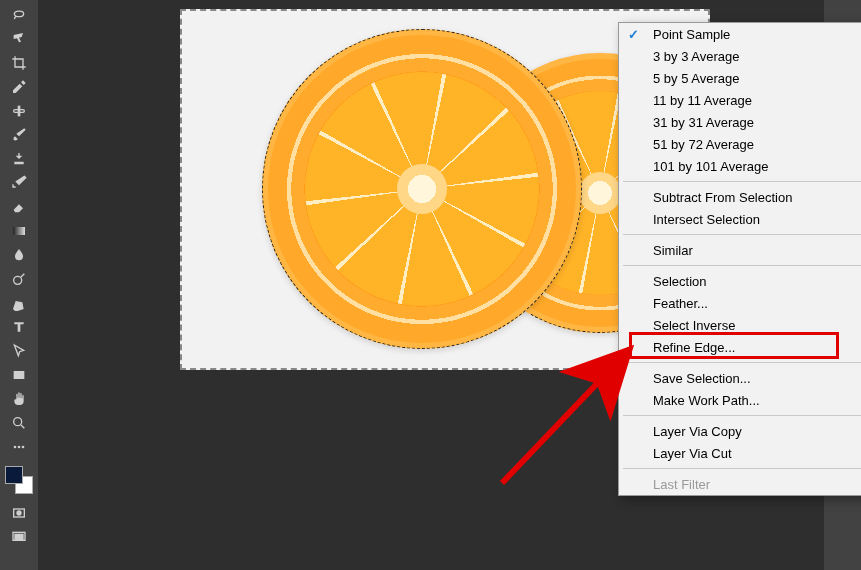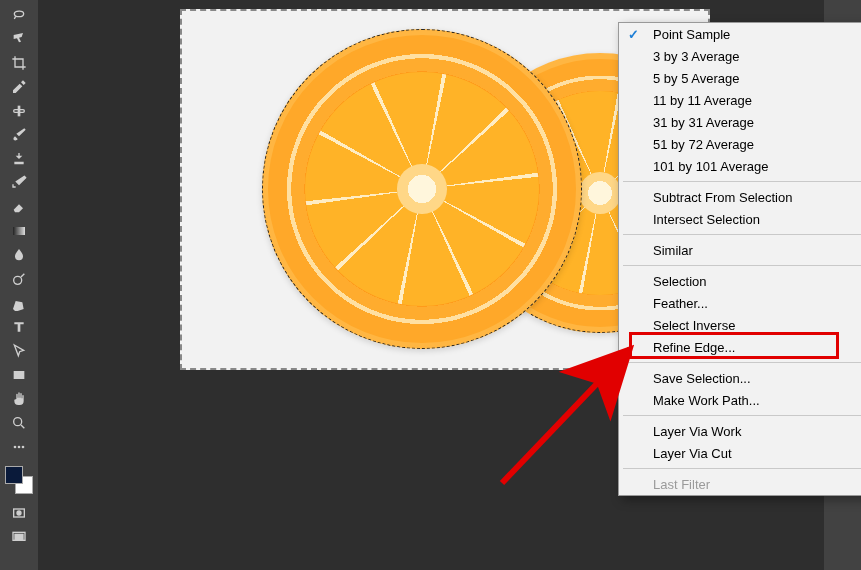--- a/index.html
+++ b/index.html
@@ -357,21 +357,21 @@
     </div>
     <div class="menu-sep"></div>
     <div class="menu-item">
       <span>Save Selection...</span>
     </div>
     <div class="menu-item">
       <span>Make Work Path...</span>
     </div>
     <div class="menu-sep"></div>
     <div class="menu-item">
-      <span>Layer Via Work</span>
+      <span>Layer Via Copy</span>
     </div>
     <div class="menu-item">
       <span>Layer Via Cut</span>
     </div>
     <div class="menu-sep"></div>
     <div class="menu-item disabled">
       <span>Last Filter</span>
     </div>
   </div>
 

